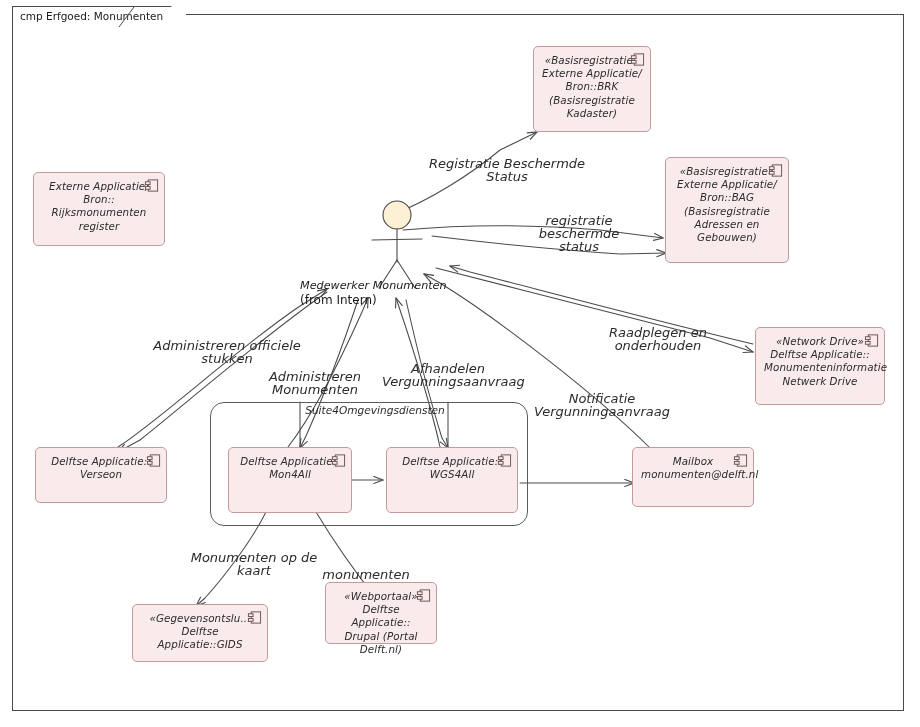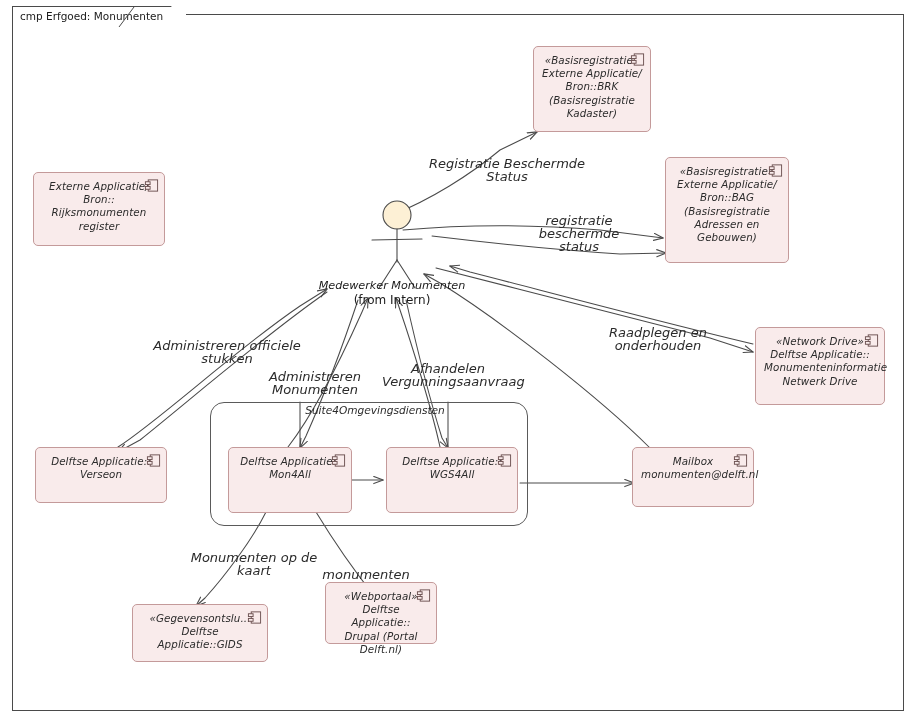--- a/index.html
+++ b/index.html
@@ -118,23 +118,23 @@
 
   
   #actor{
     position:absolute;
     left:352px;top:198px;
     width:90px;height:110px;
     z-index:22;
   }
   #actor-label{
     position:absolute;
-    left:292px;top:278px;
+    left:300px;top:278px;
     width:200px;
-    text-align:center;
+    text-align:left;
     z-index:24;
   }
   #actor-label .l1{
     display:block;
     font-family:"DejaVu Sans",sans-serif;
     font-style:italic;
     font-size:11.2px;
     color:#1a1a1a;
     line-height:15px;
   }
@@ -353,18 +353,20 @@
 
   <div class="elabel" style="left:262px;top:370px;width:106px;">Administreren
 Monumenten</div>
 
   <div class="elabel" style="left:382px;top:362px;width:132px;">Afhandelen
 Vergunningsaanvraag</div>
 
   <div class="elabel" style="left:592px;top:326px;width:132px;">Raadplegen en
 onderhouden</div>
 
+  <div class="elabel" style="left:530px;top:392px;width:144px;">Notificatie
+Vergunningaanvraag</div>
 
   <div class="elabel" style="left:178px;top:551px;width:152px;">Monumenten op de kaart</div>
 
   <div class="elabel" style="left:320px;top:568px;width:92px;">monumenten</div>
 
 </div>
 
 </body></html>

